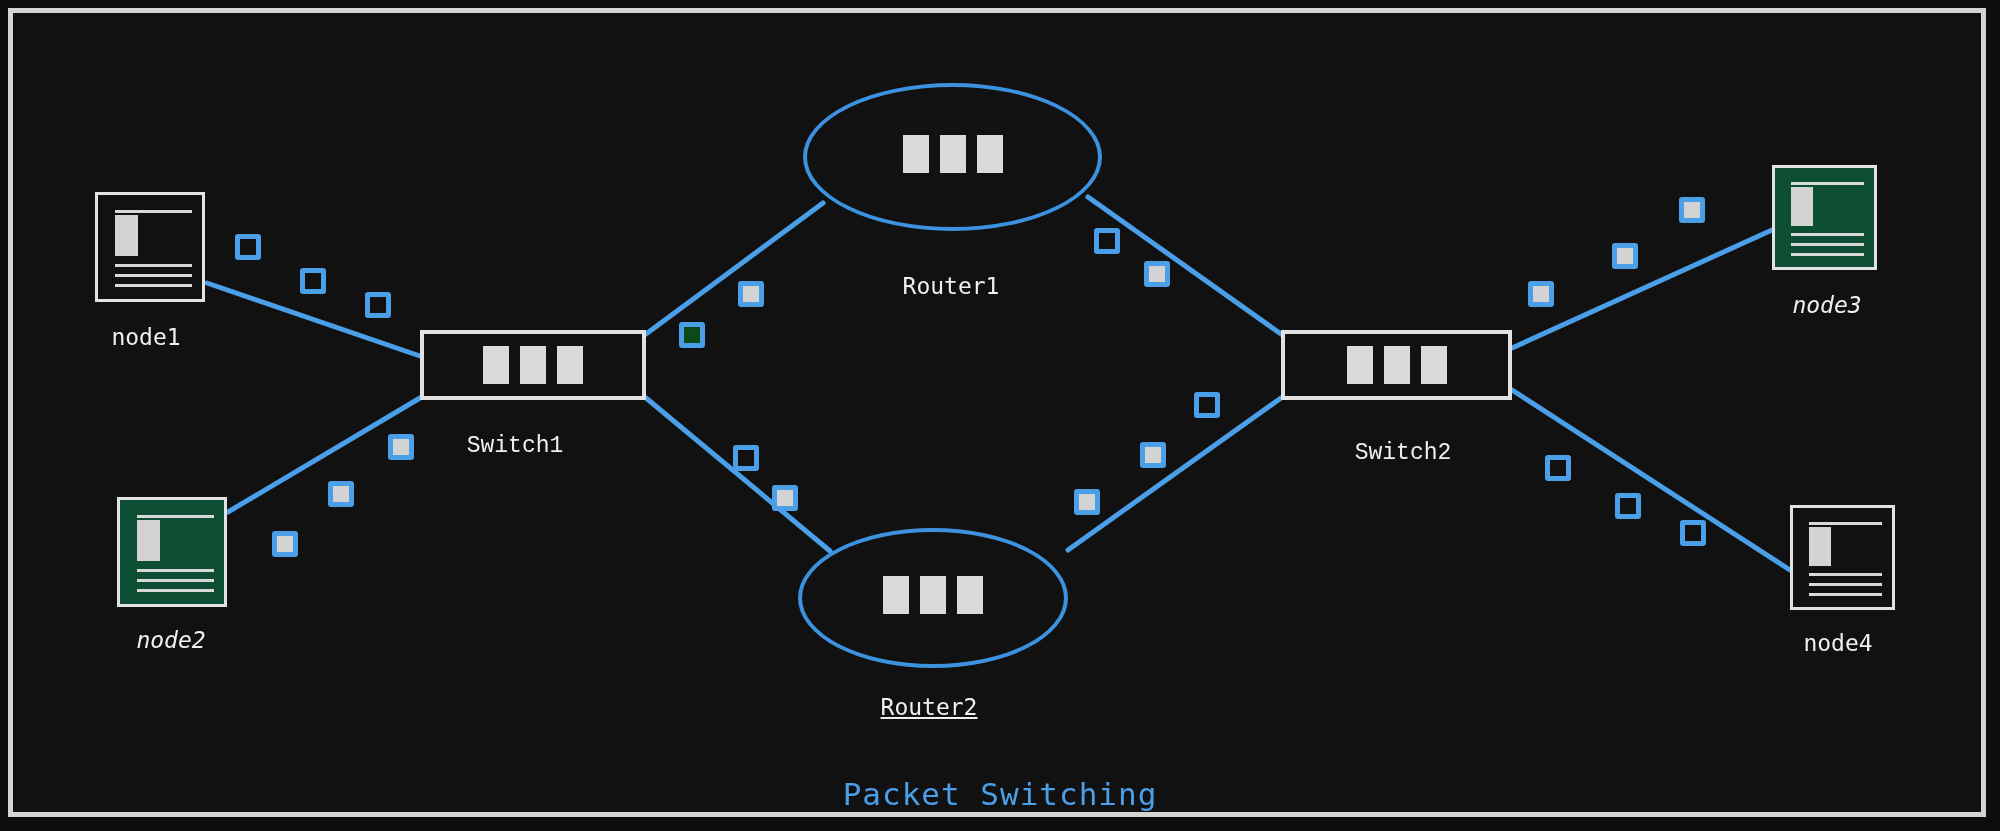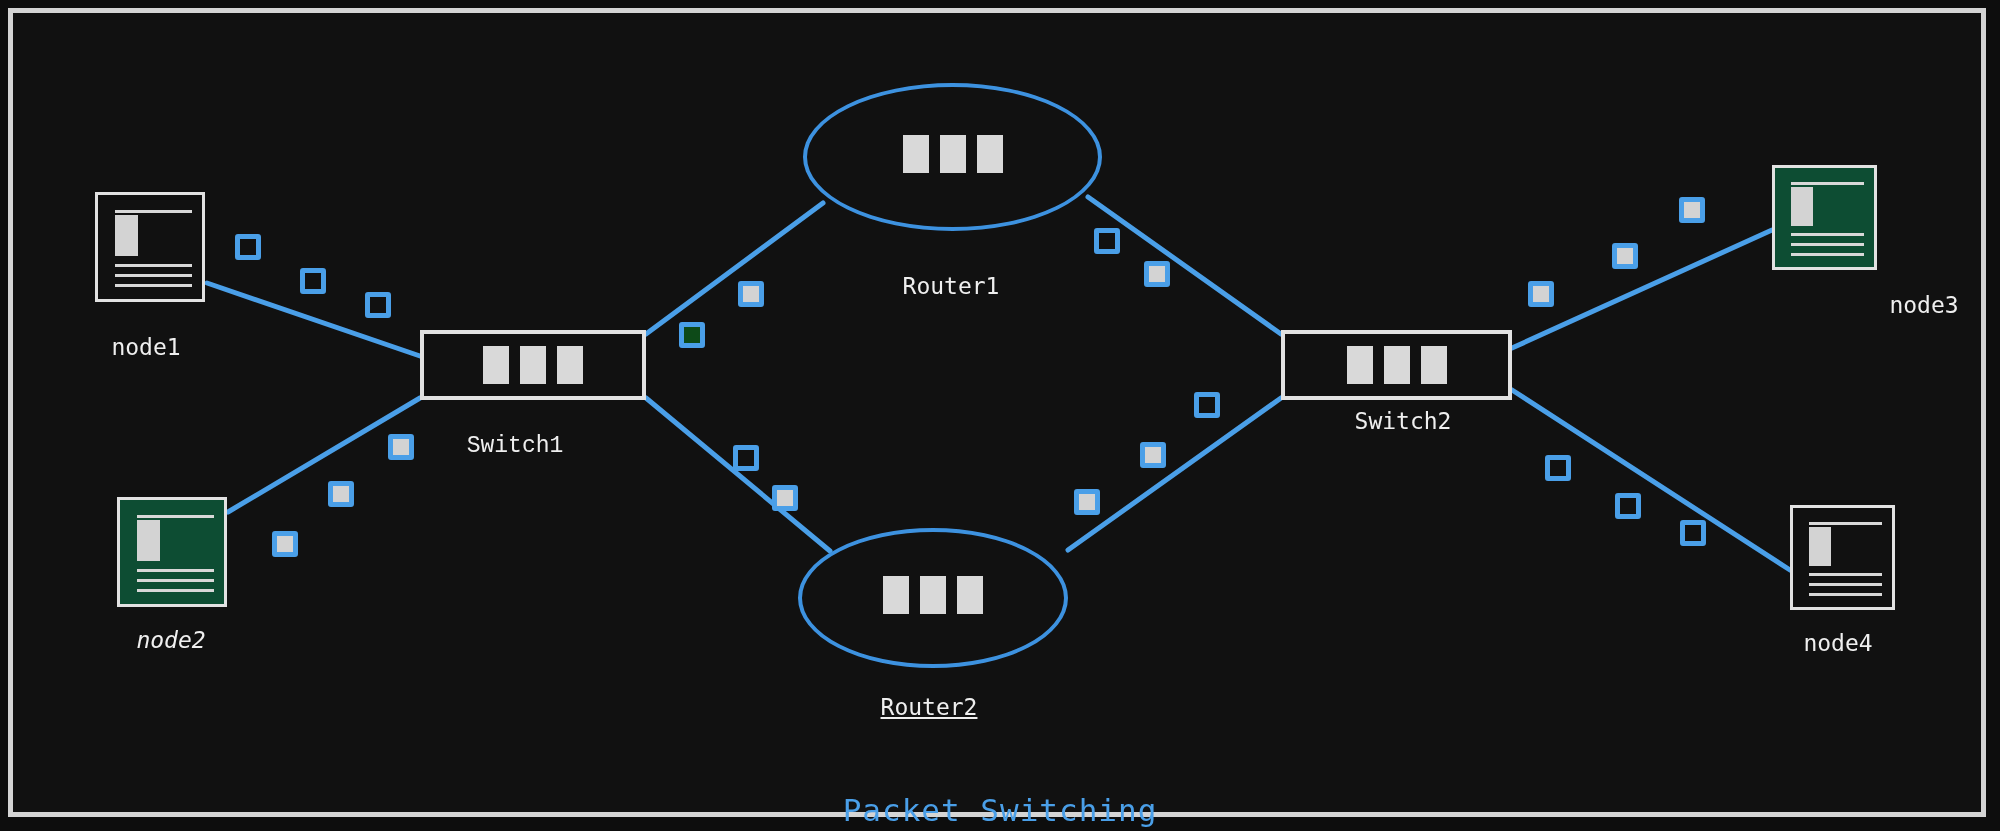--- a/index.html
+++ b/index.html
@@ -168,21 +168,21 @@
   </svg>
 
   <div id="devices-layer">
       <div class="node-icon dark" style="left: 95px; top: 192px; width: 110px; height: 110px;">
         <div class="hdr-line"></div>
         <div class="blk"></div>
         <div class="ln ln1"></div>
         <div class="ln ln2"></div>
         <div class="ln ln3"></div>
       </div>
-      <div class="dev-label" style="left: 146px; top: 334px;">node1</div>
+      <div class="dev-label" style="left: 146px; top: 324px;">node1</div>
       <div class="node-icon green" style="left: 117px; top: 497px; width: 110px; height: 110px;">
         <div class="hdr-line"></div>
         <div class="blk"></div>
         <div class="ln ln1"></div>
         <div class="ln ln2"></div>
         <div class="ln ln3"></div>
       </div>
       <div class="dev-label" style="left: 171px; top: 627px; font-style: italic;">node2</div>
       <div class="switch-icon" style="left: 420px; top: 330px; width: 226px; height: 70px;">
         <div class="bar"></div>
@@ -200,29 +200,29 @@
         <div class="bar"></div>
         <div class="bar"></div>
         <div class="bar"></div>
       </div>
       <div class="dev-label" style="left: 929px; top: 694px; text-decoration: underline;">Router2</div>
       <div class="switch-icon" style="left: 1281px; top: 330px; width: 231px; height: 70px;">
         <div class="bar"></div>
         <div class="bar"></div>
         <div class="bar"></div>
       </div>
-      <div class="dev-label" style="left: 1403px; top: 408px;">Switch2</div>
+      <div class="dev-label" style="left: 1403px; top: 440px; font-family: Liberation Mono, monospace;">Switch2</div>
       <div class="node-icon green" style="left: 1772px; top: 165px; width: 105px; height: 105px;">
         <div class="hdr-line"></div>
         <div class="blk"></div>
         <div class="ln ln1"></div>
         <div class="ln ln2"></div>
         <div class="ln ln3"></div>
       </div>
-      <div class="dev-label" style="left: 1924px; top: 292px;">node3</div>
+      <div class="dev-label" style="left: 1827px; top: 292px; font-style: italic;">node3</div>
       <div class="node-icon dark" style="left: 1790px; top: 505px; width: 105px; height: 105px;">
         <div class="hdr-line"></div>
         <div class="blk"></div>
         <div class="ln ln1"></div>
         <div class="ln ln2"></div>
         <div class="ln ln3"></div>
       </div>
       <div class="dev-label" style="left: 1838px; top: 630px;">node4</div>
     </div>
   <div id="packets-layer">
@@ -242,14 +242,14 @@
       <div class="packet filled" style="left: 1074px; top: 489px;"></div>
       <div class="packet hollow" style="left: 1194px; top: 392px;"></div>
       <div class="packet filled" style="left: 1528px; top: 281px;"></div>
       <div class="packet filled" style="left: 1612px; top: 243px;"></div>
       <div class="packet filled" style="left: 1679px; top: 197px;"></div>
       <div class="packet hollow" style="left: 1545px; top: 455px;"></div>
       <div class="packet hollow" style="left: 1615px; top: 493px;"></div>
       <div class="packet hollow" style="left: 1680px; top: 520px;"></div>
     </div>
 
-  <div id="title" style="top: 792px;">Packet Switching</div>
+  <div id="title" style="top: 776px;">Packet Switching</div>
 </div>
 
 </body></html>

